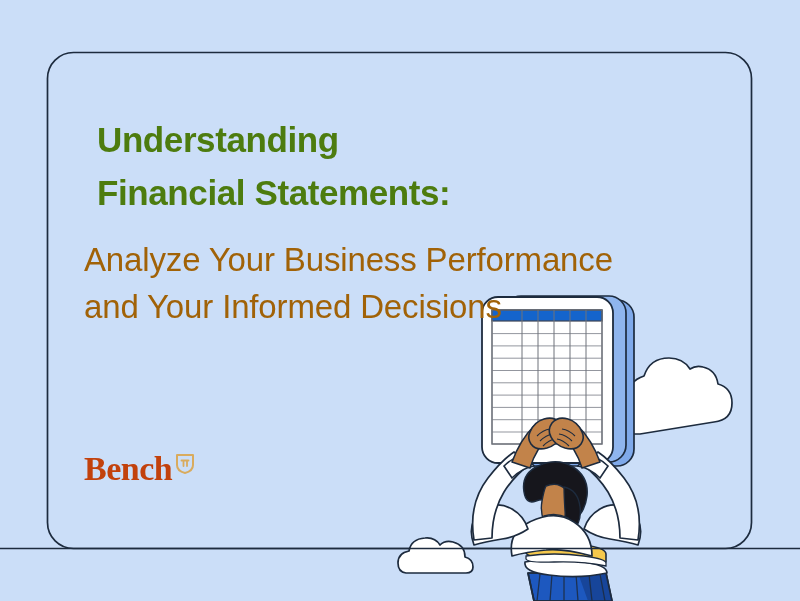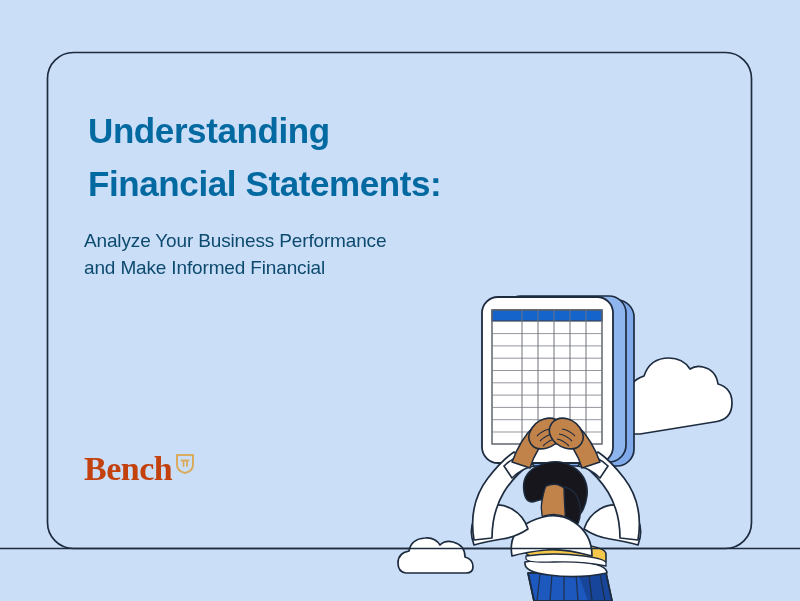--- a/index.html
+++ b/index.html
@@ -39,34 +39,34 @@
   .text-block {
     position: absolute;
     left: 84px;
     top: 100px;
     width: 520px;
     z-index: 5;
   }
   .headline {
     font-size: 35px;
     font-weight: bold;
-    color: #0369a1;
+    color: #4d7c0f;
     line-height: 1.52;
     letter-spacing: -0.4px;
-    margin: 4px;
+    margin: 13px;
   }
   .headline .line {
     display: block;
     white-space: nowrap;
   }
   .subhead {
     margin: 18px 0 0 0;
-    font-size: 19px;
+    font-size: 33px;
     font-weight: normal;
-    color: #0c4a6e;
+    color: #a16207;
     line-height: 1.42;
     letter-spacing: -0.15px;
   }
   .subhead .line {
     display: block;
     white-space: nowrap;
   }
 
   
   .brand {
@@ -320,21 +320,21 @@
     </g>
   </svg>
 
   <div class="text-block">
     <h1 class="headline">
       <span class="line">Understanding</span>
       <span class="line">Financial Statements:</span>
     </h1>
     <p class="subhead">
       <span class="line">Analyze Your Business Performance</span>
-      <span class="line">and Make Informed Financial</span>
+      <span class="line">and Your Informed Decisions</span>
     </p>
   </div>
 
   <div class="brand">
     <span class="brand-word">Bench</span>
     <svg class="brand-badge" viewBox="0 0 20 22" xmlns="http://www.w3.org/2000/svg">
       <path d="M2 2 H18 V12 q0 6 -8 8 q-8 -2 -8 -8 Z" fill="none" stroke="#d9ab5e" stroke-width="2" stroke-linejoin="round"></path>
       <path d="M6.5 7.5 H13.5 M8.5 7.5 V13 M12 7.5 V13" fill="none" stroke="#d9ab5e" stroke-width="1.8" stroke-linecap="round"></path>
     </svg>
   </div>

